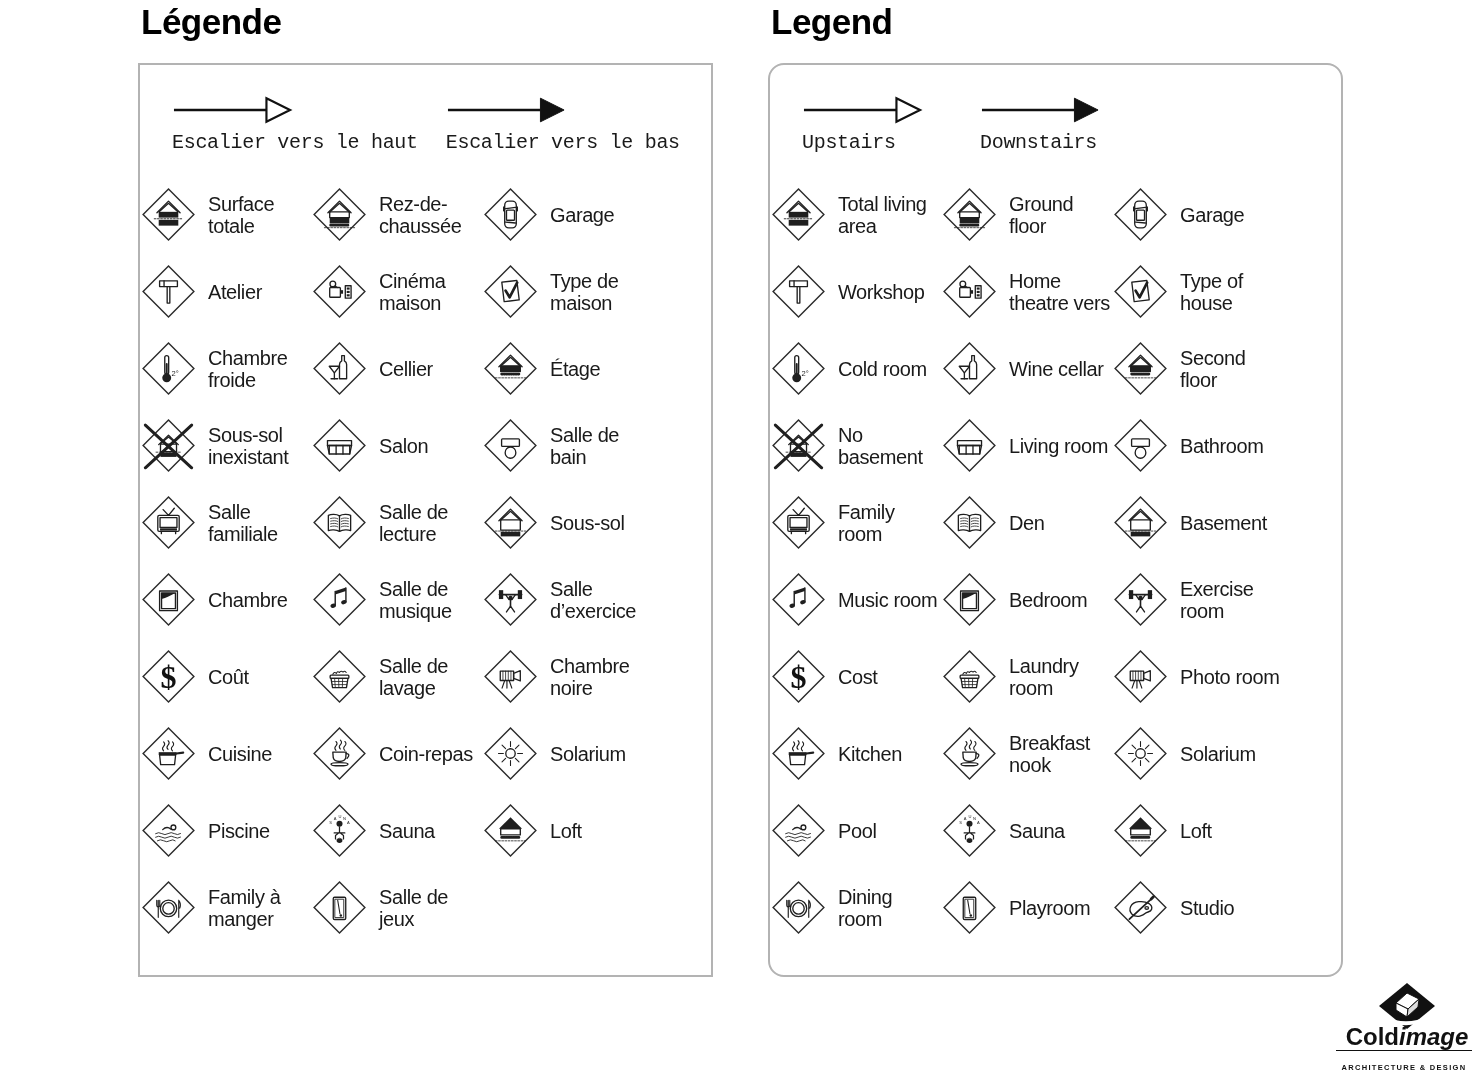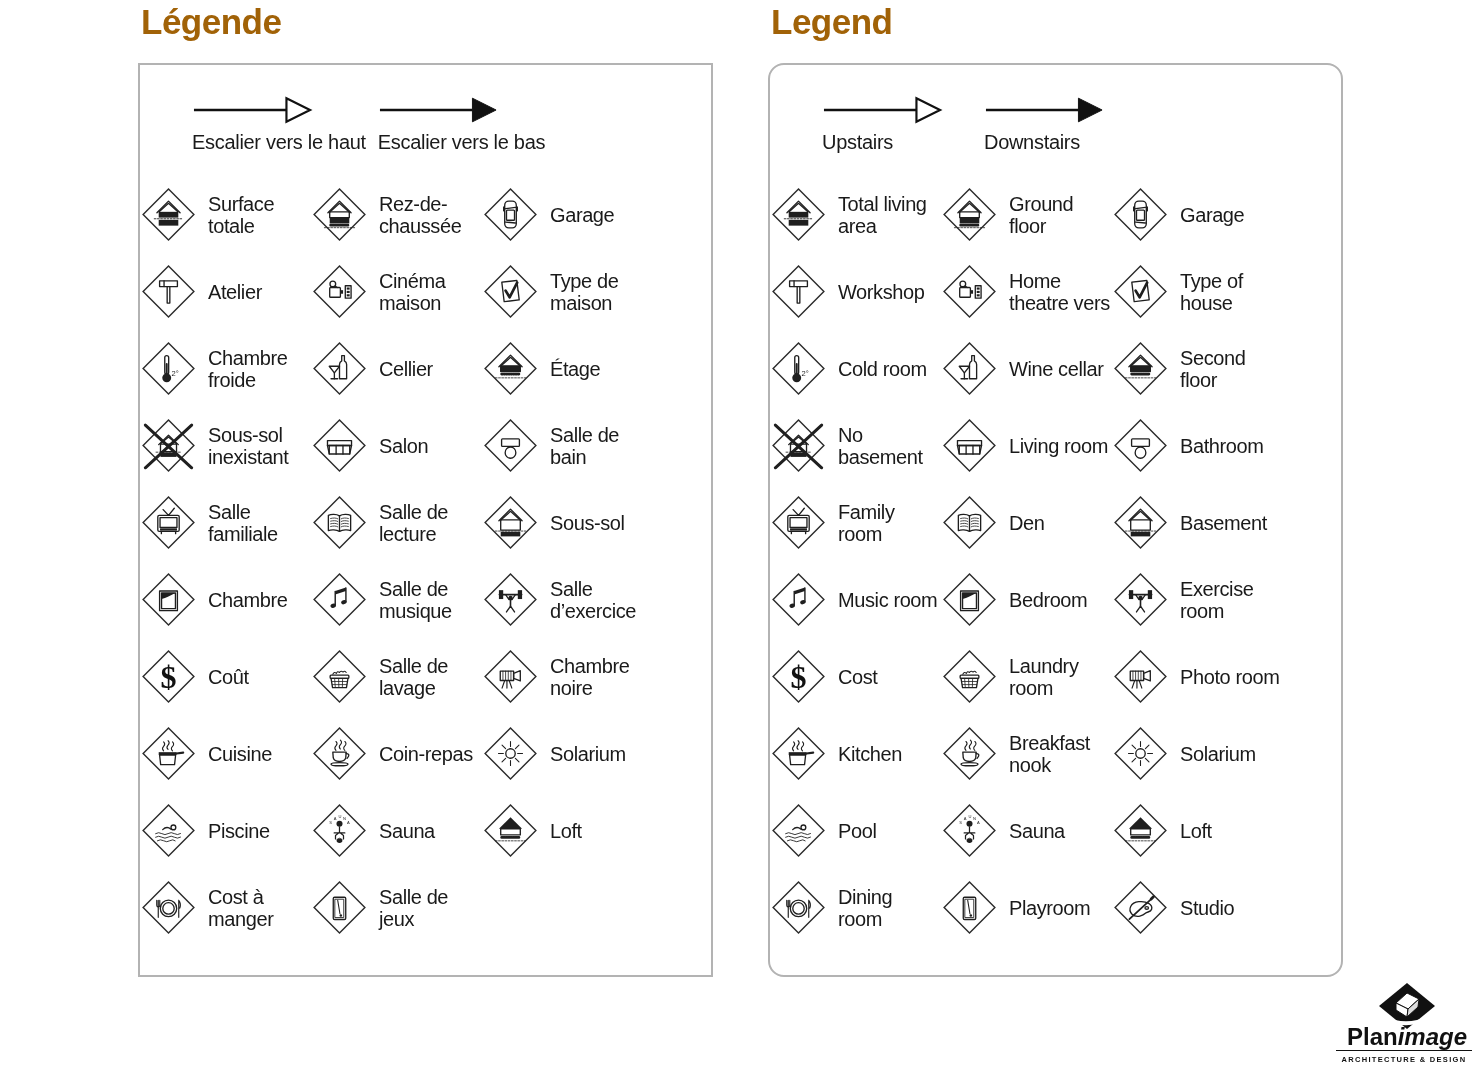--- a/index.html
+++ b/index.html
@@ -1,39 +1,39 @@
 <!DOCTYPE html>
 <html><head>
 <meta charset="utf-8">
 <style>
   html,body{margin:0;padding:0;background:#fff;}
   .page{position:relative;width:1478px;height:1074px;background:#ffffff;overflow:hidden;
         font-family:"Liberation Sans",sans-serif;color:#1a1a1a;}
-  .title{position:absolute;top:2px;margin:0;font-size:35px;font-weight:700;letter-spacing:-.5px;color:#a16207;}
+  .title{position:absolute;top:2px;margin:0;font-size:35px;font-weight:700;letter-spacing:-.5px;color:#000000;}
   #title-fr{left:141px;}
   #title-en{left:771px;}
   .panel{position:absolute;top:63px;width:575px;height:914px;border:2px solid #b3b3b3;
          background:#fff;box-sizing:border-box;}
   #panel-fr{left:138px;}
   #panel-en{left:768px;border-radius:16px;}
-  .arrows{display:flex;gap:12px;padding:30px 0 0 52px;}
+  .arrows{display:flex;gap:28px;padding:30px 0 0 32px;font-family:Liberation Mono, monospace;}
   .arrow-item{display:flex;flex-direction:column;gap:6px;min-width:150px;}
   .arrow-item svg{width:122px;height:30px;display:block;}
   .arrow-label{font-size:20px;letter-spacing:-.3px;white-space:nowrap;}
   .grid{display:grid;grid-template-columns:repeat(3,171px);margin-top:22px;}
   .cell{height:77px;display:flex;align-items:center;gap:11px;}
   .dwrap{width:57px;height:57px;flex:0 0 57px;}
   .dwrap svg{width:57px;height:57px;display:block;}
   .label{font-size:20px;line-height:22px;letter-spacing:-.4px;max-width:102px;}
   .logo{position:absolute;left:1336px;top:982px;width:142px;text-align:center;color:#111;}
   .logo svg{display:block;margin:0 auto;}
   .brand{font-size:24px;font-weight:700;line-height:22px;margin-top:-4px;white-space:nowrap;}
   .brand .it{font-style:italic;}
   .tagline{font-size:7.5px;font-weight:700;letter-spacing:1.3px;border-top:1.5px solid #111;
-           margin:2px 6px 0 0;padding-top:4px;white-space:nowrap;}
+           margin:2px 6px 0 0;padding-top:12px;white-space:nowrap;}
 </style>
 </head>
 <body>
 
 <div class="page">
   <h1 class="title" id="title-fr">Légende</h1>
   <h1 class="title" id="title-en">Legend</h1>
 
   <section class="panel" id="panel-fr">
     <div class="arrows">
@@ -452,21 +452,21 @@
             <svg viewBox="0 0 64 64" aria-hidden="true">
               <polygon points="32,3.5 60.5,32 32,60.5 3.5,32" fill="#fff" stroke="#2b2b2b" stroke-width="1.6"></polygon>
               <g fill="none" stroke="#1f1f1f" stroke-width="1.5" stroke-linecap="round" stroke-linejoin="round">
                 <circle cx="32" cy="33" r="9.2"></circle>
                 <circle cx="32" cy="33" r="6.4"></circle>
                 <path d="M20.5 24 V43 M18.8 24 V29.5 q0 2 1.7 2 M22.2 24 V29.5 q0 2-1.7 2" stroke-width="1.3"></path>
                 <path d="M43.5 24 V43 M43.5 24 q2.8 3.5 1.3 8.5 L43.5 33" stroke-width="1.3"></path>
               </g>
             </svg>
           </span>
-          <span class="label">Cost à manger</span>
+          <span class="label">Family à manger</span>
         </div>
         <div class="cell">
           <span class="dwrap">
             <svg viewBox="0 0 64 64" aria-hidden="true">
               <polygon points="32,3.5 60.5,32 32,60.5 3.5,32" fill="#fff" stroke="#2b2b2b" stroke-width="1.6"></polygon>
               <g fill="none" stroke="#1f1f1f" stroke-width="1.5" stroke-linecap="round" stroke-linejoin="round">
                 <rect x="25" y="20.5" width="14" height="25" rx="1.5"></rect>
                 <rect x="27.2" y="22.7" width="9.6" height="20.6" stroke-width="1"></rect>
                 <line x1="30" y1="24" x2="32.5" y2="39" stroke-width="1.2"></line>
                 <circle cx="33.5" cy="41" r="1.4" fill="#1f1f1f" stroke="none"></circle>
@@ -936,16 +936,16 @@
   </section>
 
   <div class="logo">
     <svg width="66" height="48" viewBox="0 0 66 48">
       <polygon points="33,1 61,24 33,47 5,24" fill="#111"></polygon>
       <path d="M22 21 L33 11 L45 17 L34 27 Z" fill="#fff" stroke="#111" stroke-width="1"></path>
       <path d="M22 21 L22 28 L33 35 L34 27 Z" fill="#fff" stroke="#111" stroke-width="1"></path>
       <path d="M45 17 L44 25 L33 35 L34 27 Z" fill="#dcdcdc" stroke="#111" stroke-width="1"></path>
       <path d="M10 34 Q33 45 56 33 L56 37 Q33 49 10 38 Z" fill="#fff"></path>
     </svg>
-    <div class="brand"><span class="b">Plan</span><span class="it">image</span></div>
+    <div class="brand"><span class="b">Cold</span><span class="it">image</span></div>
     <div class="tagline">ARCHITECTURE &amp; DESIGN</div>
   </div>
 </div>
 
 </body></html>

